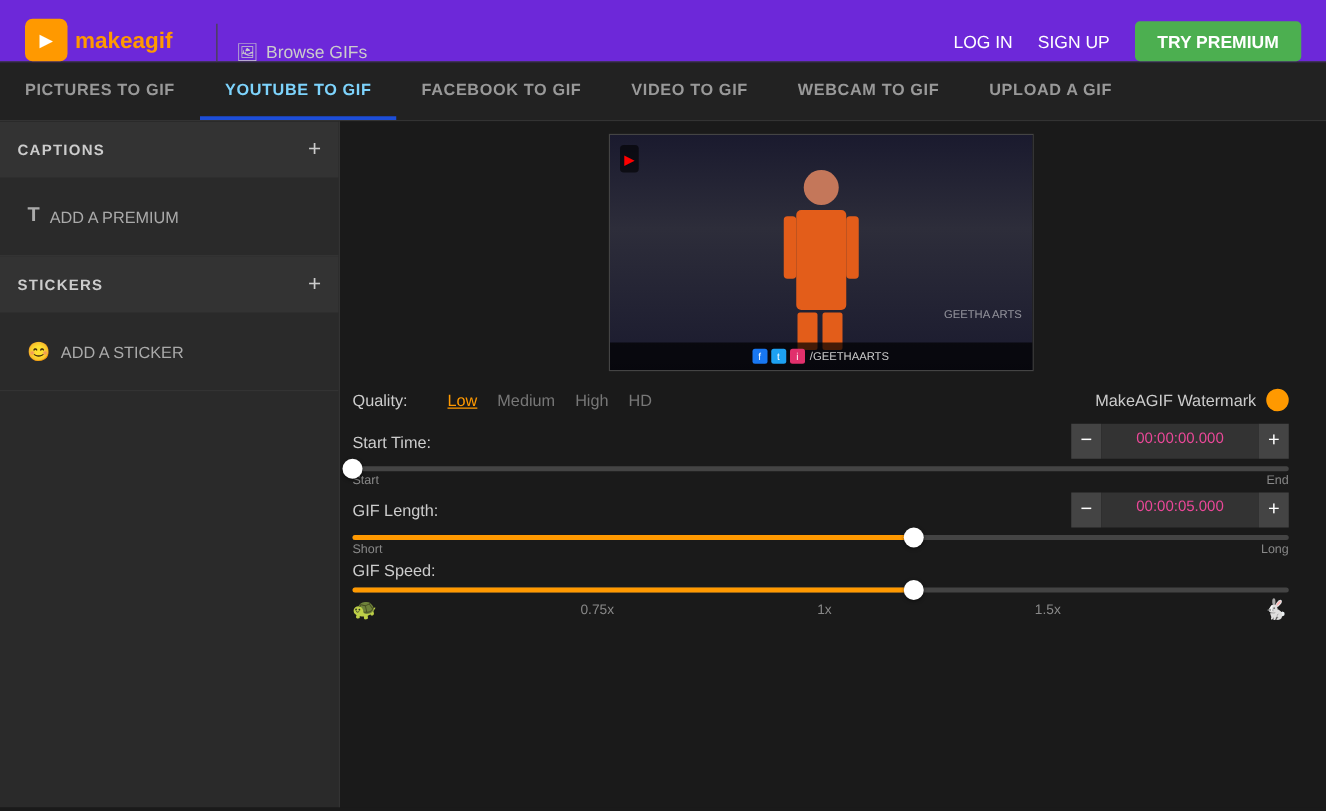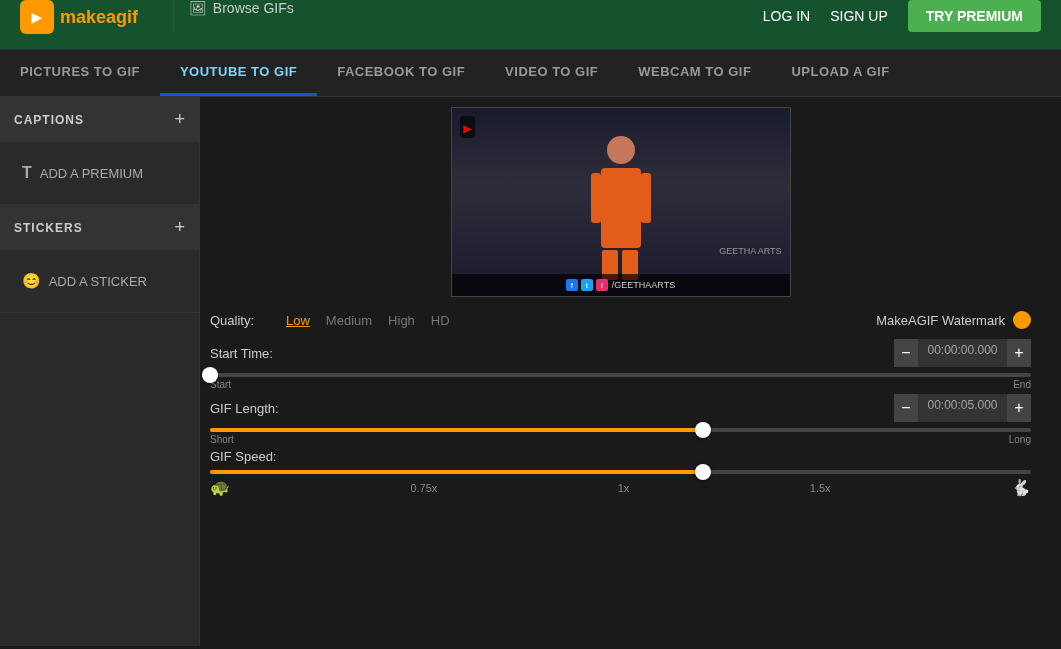--- a/index.html
+++ b/index.html
@@ -1,22 +1,22 @@
 <!DOCTYPE html>
 <html><head>
   <meta charset="utf-8">
   <style>
     * { box-sizing: border-box; margin: 0; padding: 0; }
     body { font-family: Arial, sans-serif; background: #1a1a1a; color: #fff; width: 1061px; min-height: 649px; overflow: hidden; }
 
     
     .header {
-      background: #14532d;
-      display: flex;
-      align-items: flex-start;
+      background: #6d28d9;
+      display: flex;
+      align-items: flex-end;
       padding: 0 20px;
       height: 50px;
       border-bottom: 1px solid #333;
     }
     .logo {
       display: flex;
       align-items: center;
       gap: 6px;
       margin-right: 20px;
     }
@@ -102,21 +102,21 @@
 
     
     .main-content {
       display: flex;
       height: calc(649px - 50px - 50px);
       overflow: hidden;
     }
 
     
     .left-panel {
-      width: 200px;
+      width: 272px;
       background: #2a2a2a;
       border-right: 1px solid #333;
       flex-shrink: 0;
       overflow-y: auto;
     }
     .panel-section {
       border-bottom: 1px solid #333;
     }
     .panel-section-header {
       display: flex;
@@ -351,24 +351,24 @@
       height: 28px;
       cursor: pointer;
       font-size: 16px;
       display: flex;
       align-items: center;
       justify-content: center;
     }
     .time-display {
       background: #333;
       border: none;
-      color: #a3a3a3;
+      color: #ec4899;
       font-size: 12px;
       padding: 4px 8px;
-      width: 89px;
+      width: 126px;
       text-align: center;
       height: 28px;
     }
 
     .slider-container {
       position: relative;
       margin: 4px 0 4px 0;
     }
     .slider-track {
       width: 100%;

